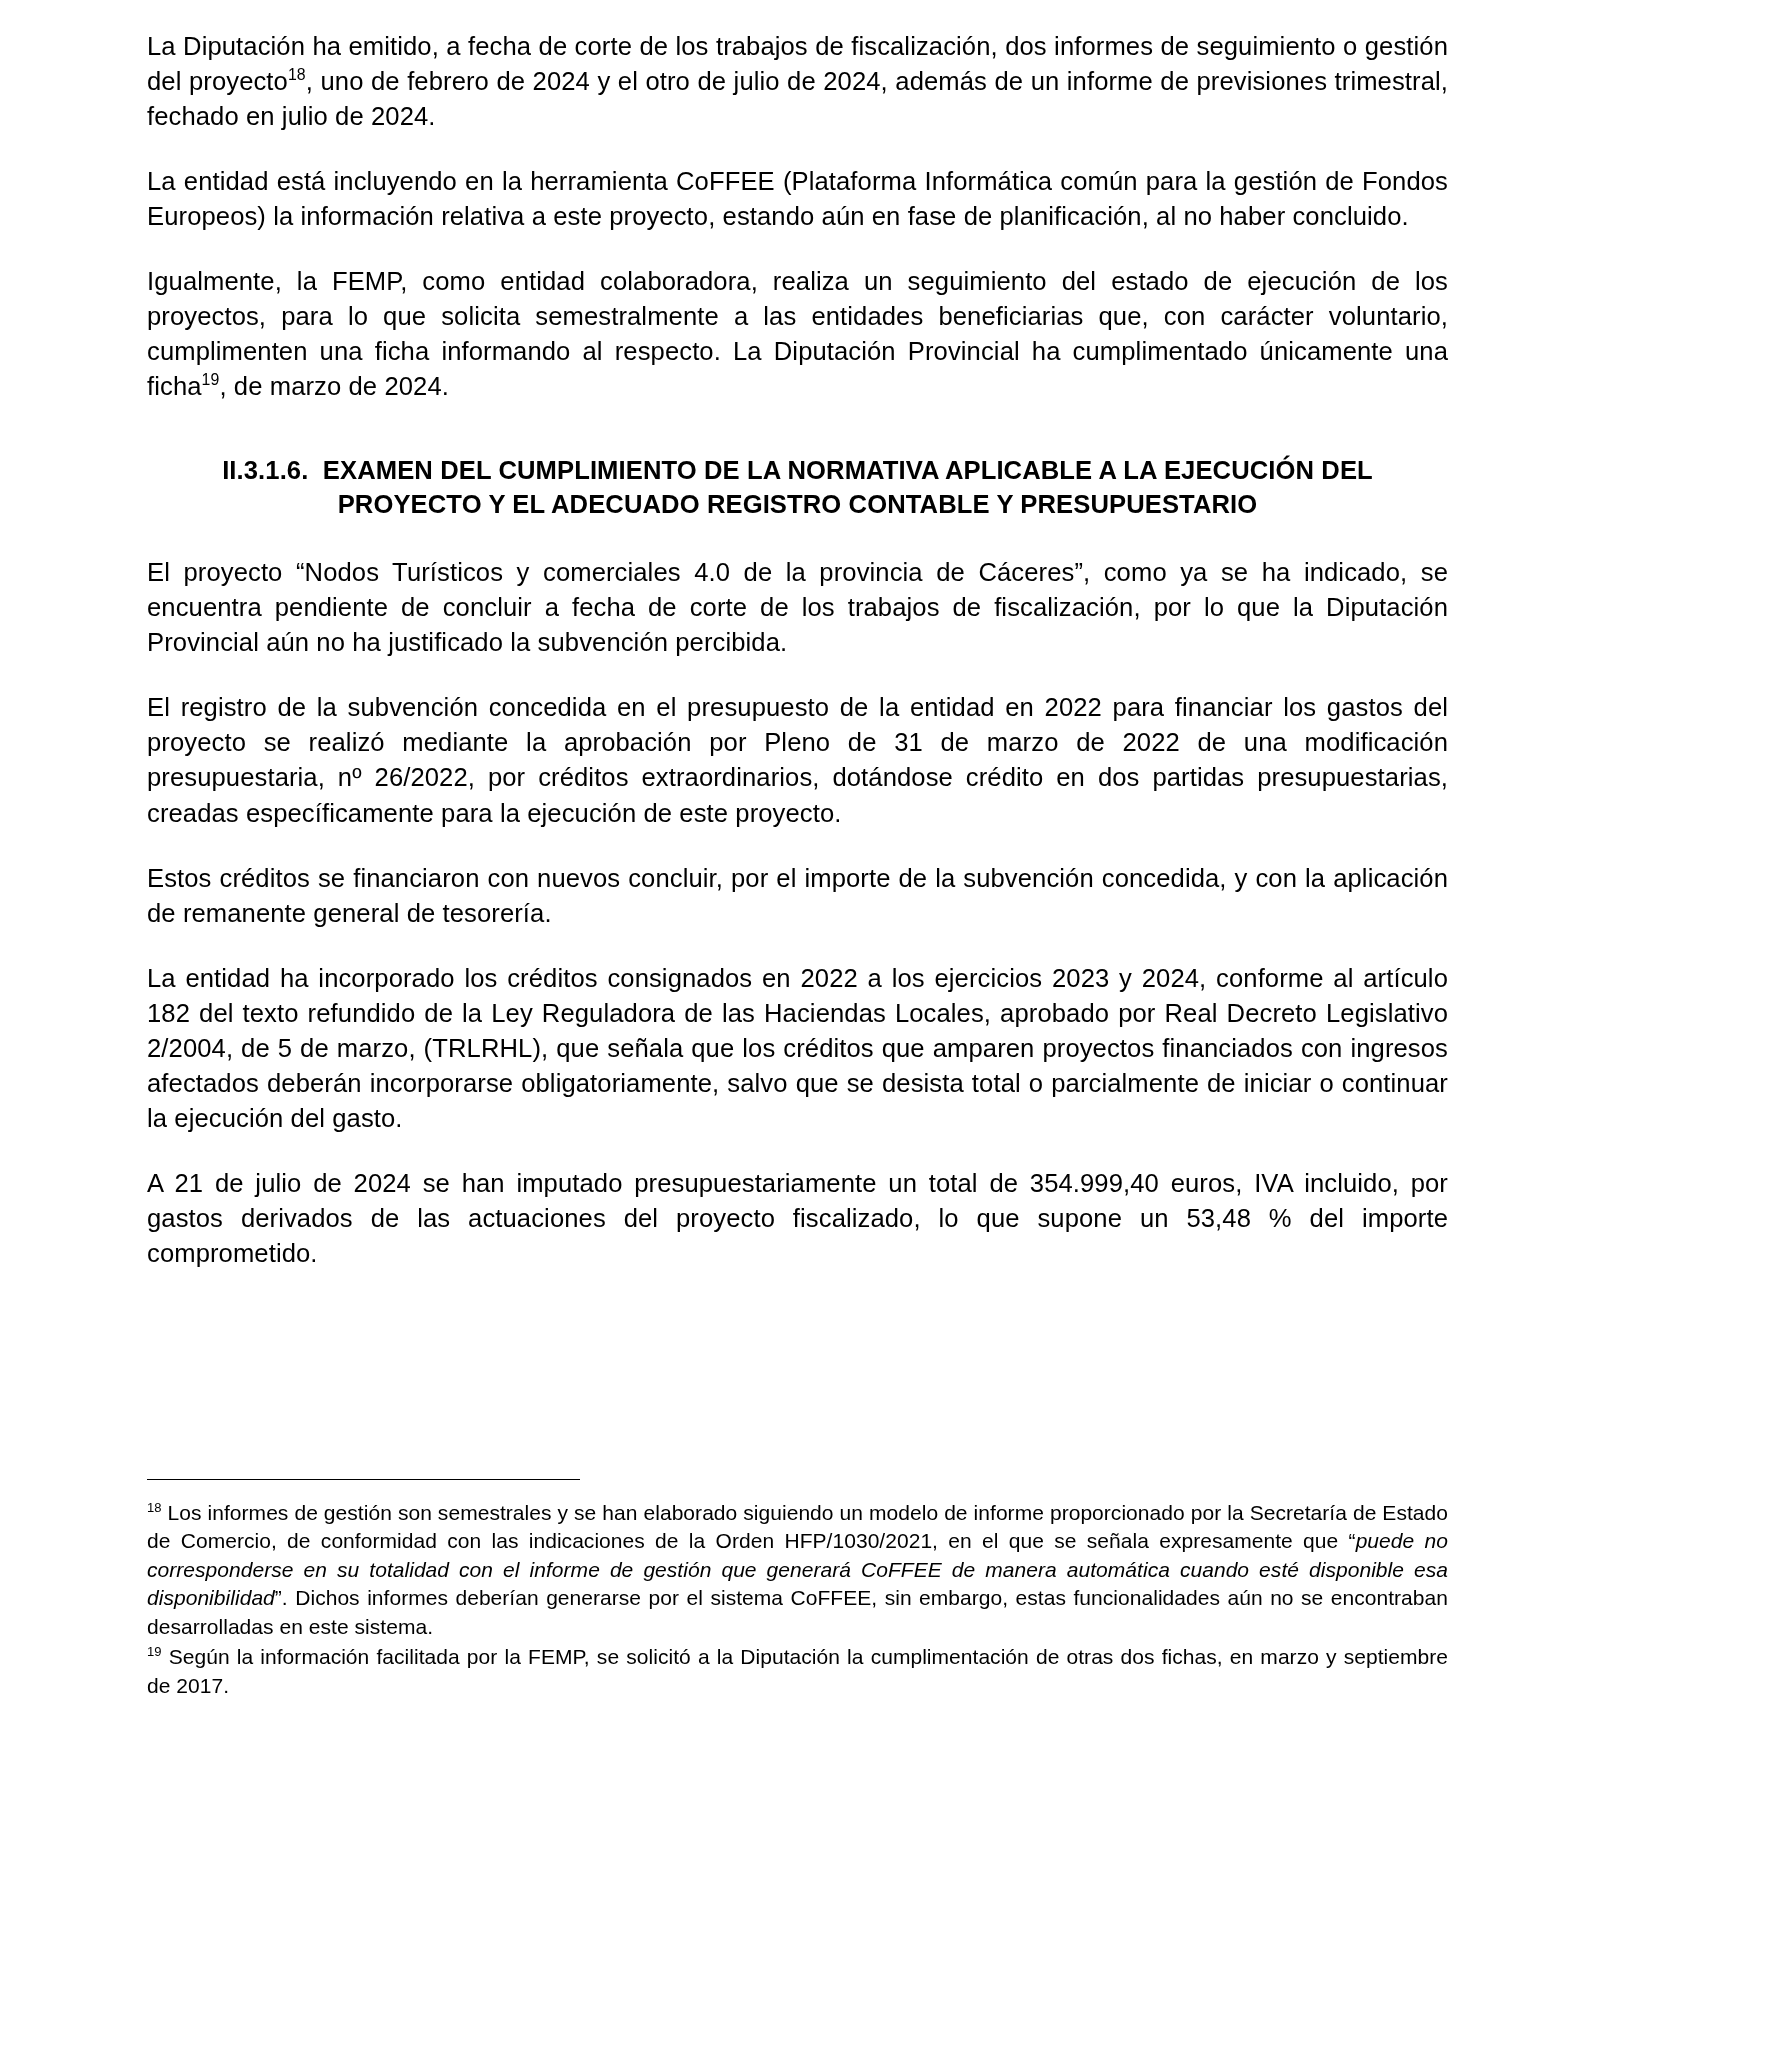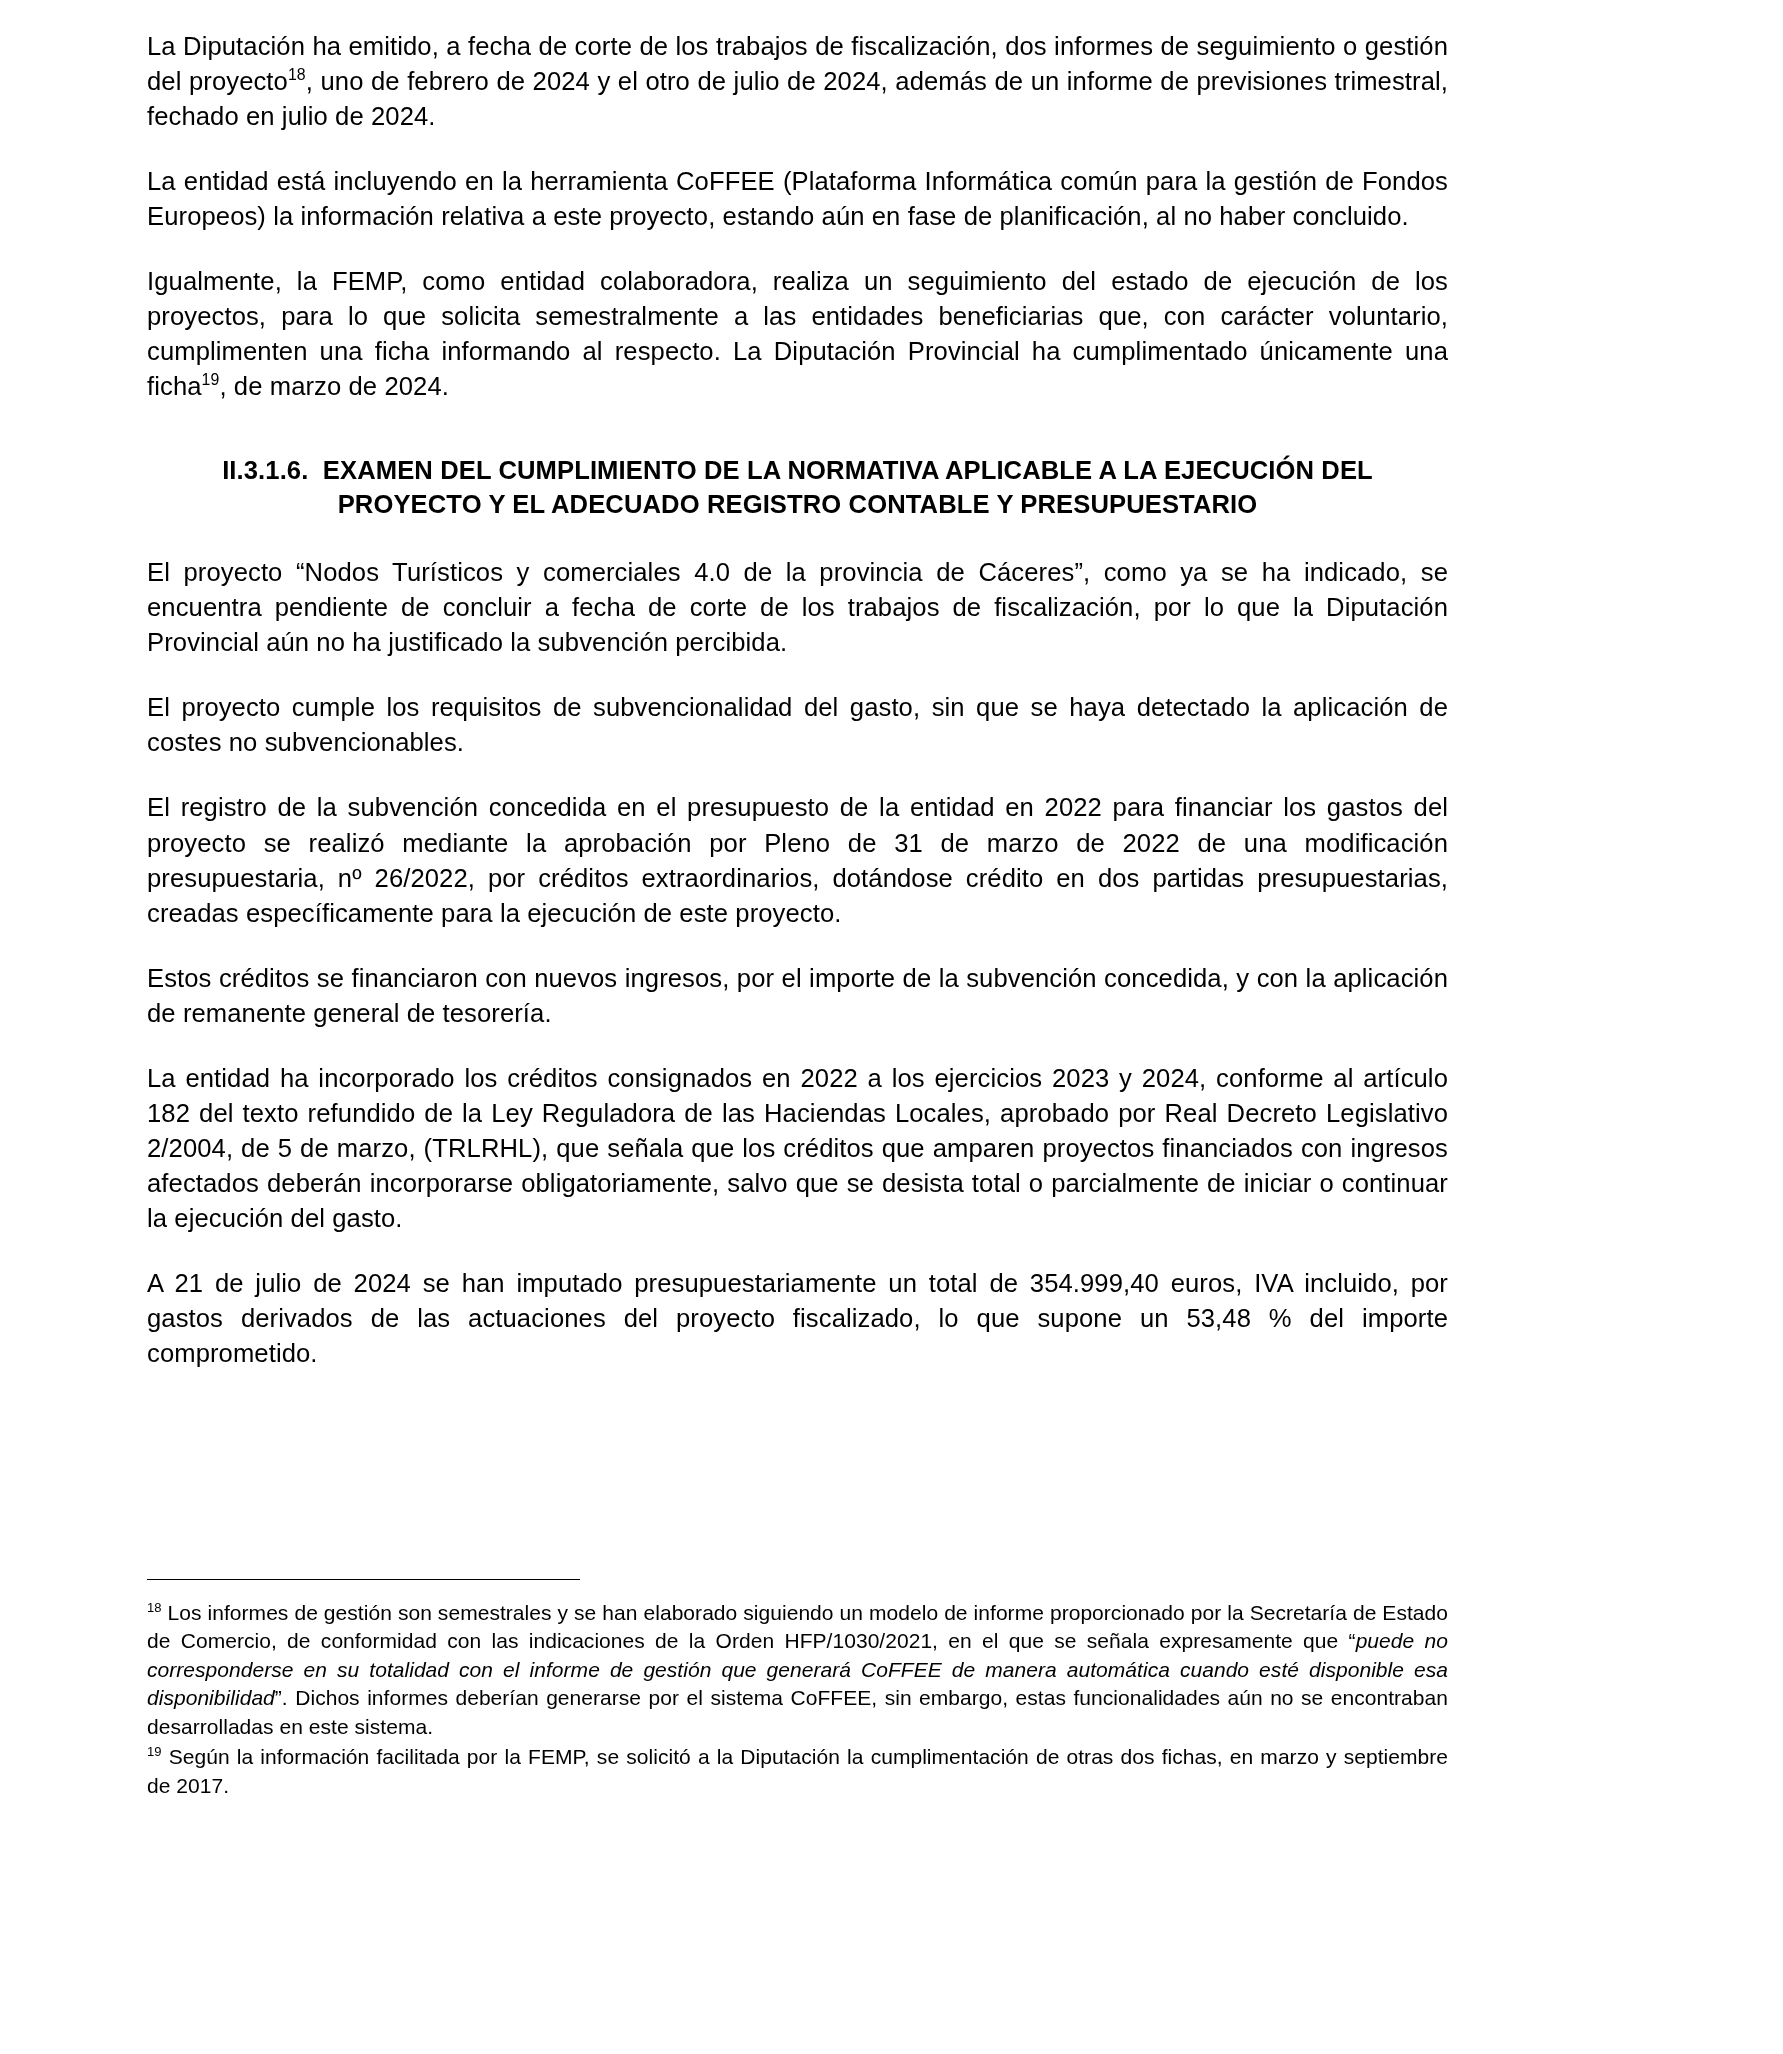--- a/index.html
+++ b/index.html
@@ -82,23 +82,22 @@
 
   <p class="body-text">La Diputación ha emitido, a fecha de corte de los trabajos de fiscalización, dos informes de seguimiento o gestión del proyecto<sup>18</sup>, uno de febrero de 2024 y el otro de julio de 2024, además de un informe de previsiones trimestral, fechado en julio de 2024.</p>
   <p class="body-text">La entidad está incluyendo en la herramienta CoFFEE (Plataforma Informática común para la gestión de Fondos Europeos) la información relativa a este proyecto, estando aún en fase de planificación, al no haber concluido.</p>
   <p class="body-text">Igualmente, la FEMP, como entidad colaboradora, realiza un seguimiento del estado de ejecución de los proyectos, para lo que solicita semestralmente a las entidades beneficiarias que, con carácter voluntario, cumplimenten una ficha informando al respecto. La Diputación Provincial ha cumplimentado únicamente una ficha<sup>19</sup>, de marzo de 2024.</p>
 
   <h2 class="section-heading">
     <span class="heading-num">II.3.1.6.</span><span>&nbsp;&nbsp;</span><span>EXAMEN DEL CUMPLIMIENTO DE LA NORMATIVA APLICABLE A LA EJECUCIÓN DEL PROYECTO Y EL ADECUADO REGISTRO CONTABLE Y PRESUPUESTARIO</span>
   </h2>
 
   <p class="body-text">El proyecto “Nodos Turísticos y comerciales 4.0 de la provincia de Cáceres”, como ya se ha indicado, se encuentra pendiente de concluir a fecha de corte de los trabajos de fiscalización, por lo que la Diputación Provincial aún no ha justificado la subvención percibida.</p>
-  <p class="body-text">El proyecto cumple los requisitos de subvencionalidad del gasto, sin que se haya detectado la aplicación de costes no subvencionables.</p>
   <p class="body-text">El registro de la subvención concedida en el presupuesto de la entidad en 2022 para financiar los gastos del proyecto se realizó mediante la aprobación por Pleno de 31 de marzo de 2022 de una modificación presupuestaria, nº 26/2022, por créditos extraordinarios, dotándose crédito en dos partidas presupuestarias, creadas específicamente para la ejecución de este proyecto.</p>
-  <p class="body-text">Estos créditos se financiaron con nuevos ingresos, por el importe de la subvención concedida, y con la aplicación de remanente general de tesorería.</p>
+  <p class="body-text">Estos créditos se financiaron con nuevos concluir, por el importe de la subvención concedida, y con la aplicación de remanente general de tesorería.</p>
   <p class="body-text">La entidad ha incorporado los créditos consignados en 2022 a los ejercicios 2023 y 2024, conforme al artículo 182 del texto refundido de la Ley Reguladora de las Haciendas Locales, aprobado por Real Decreto Legislativo 2/2004, de 5 de marzo, (TRLRHL), que señala que los créditos que amparen proyectos financiados con ingresos afectados deberán incorporarse obligatoriamente, salvo que se desista total o parcialmente de iniciar o continuar la ejecución del gasto.</p>
   <p class="body-text">A 21 de julio de 2024 se han imputado presupuestariamente un total de 354.999,40 euros, IVA incluido, por gastos derivados de las actuaciones del proyecto fiscalizado, lo que supone un 53,48 % del importe comprometido.</p>
 
   <div class="spacer"></div>
 
   <div class="footnote-area">
     <hr class="footnote-rule">
     <p class="footnote">
       <sup>18</sup><span> Los informes de gestión son semestrales y se han elaborado siguiendo un modelo de informe proporcionado por la Secretaría de Estado de Comercio, de conformidad con las indicaciones de la Orden HFP/1030/2021, en el que se señala expresamente que “<em>puede no corresponderse en su totalidad con el informe de gestión que generará CoFFEE de manera automática cuando esté disponible esa disponibilidad</em>”. Dichos informes deberían generarse por el sistema CoFFEE, sin embargo, estas funcionalidades aún no se encontraban desarrolladas en este sistema.</span>
     </p>

